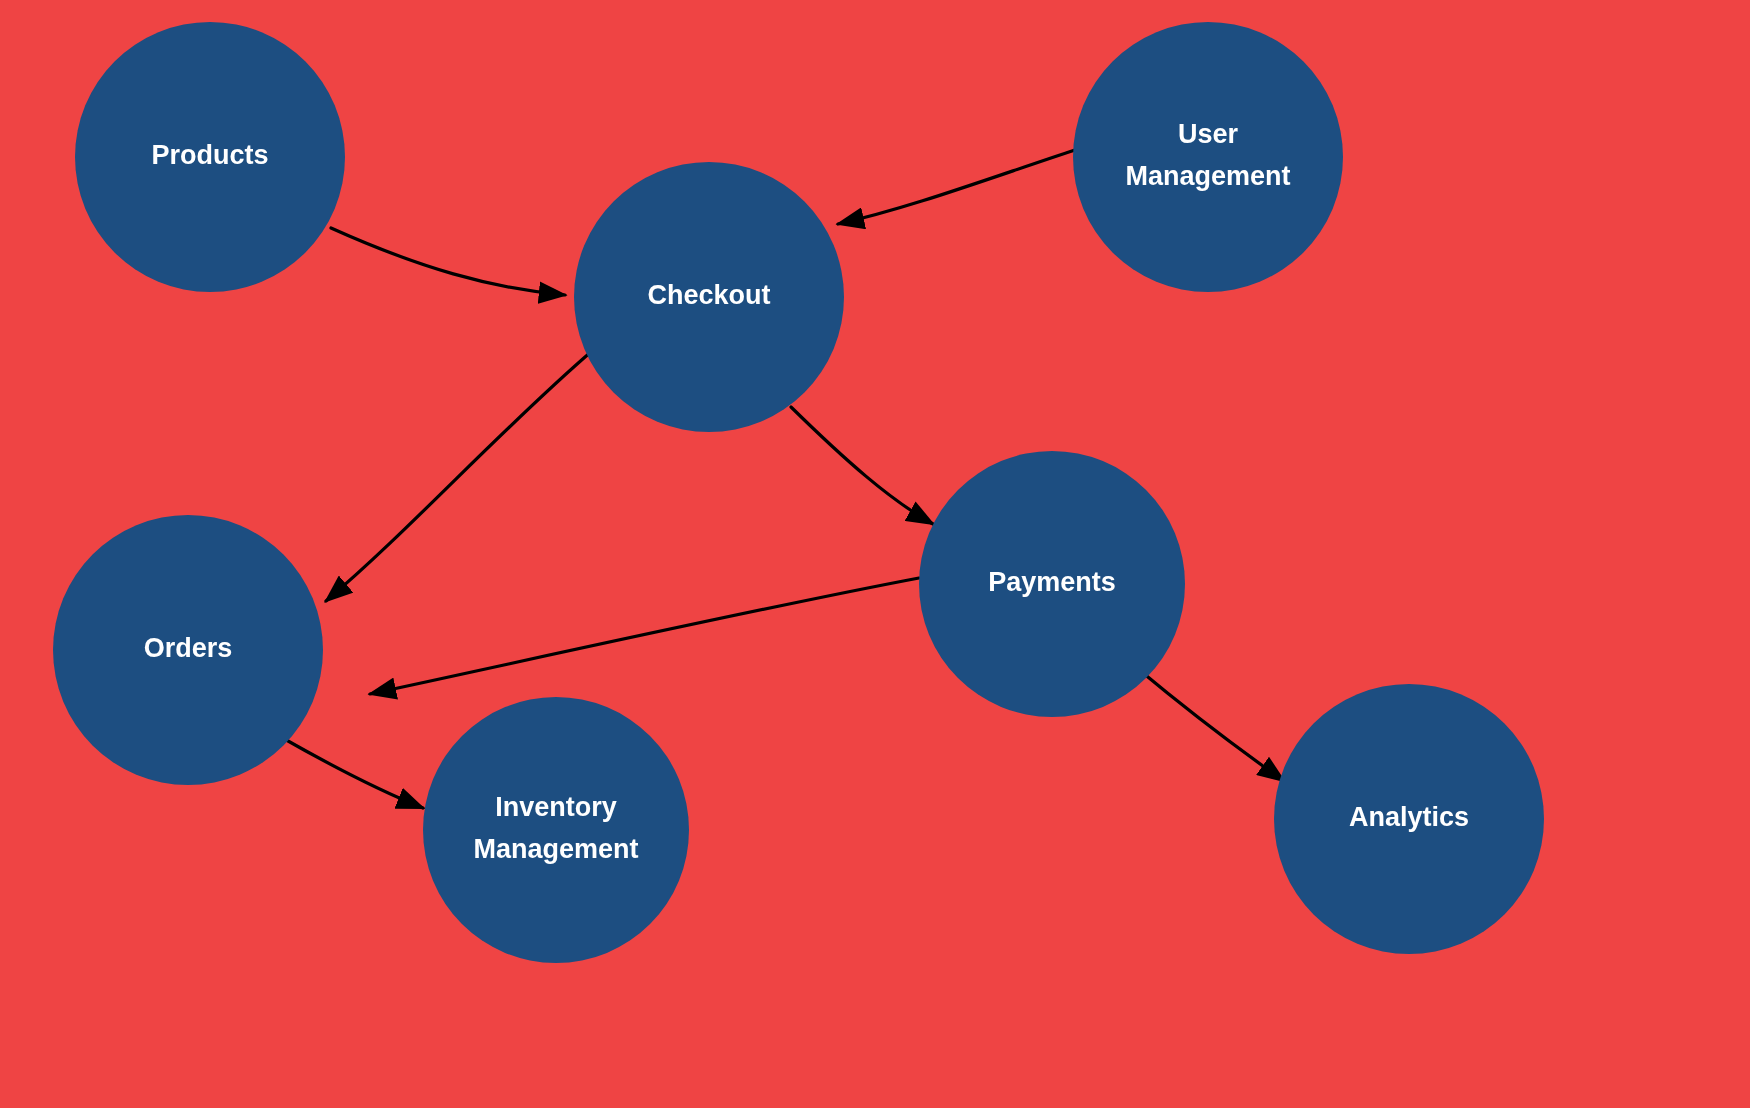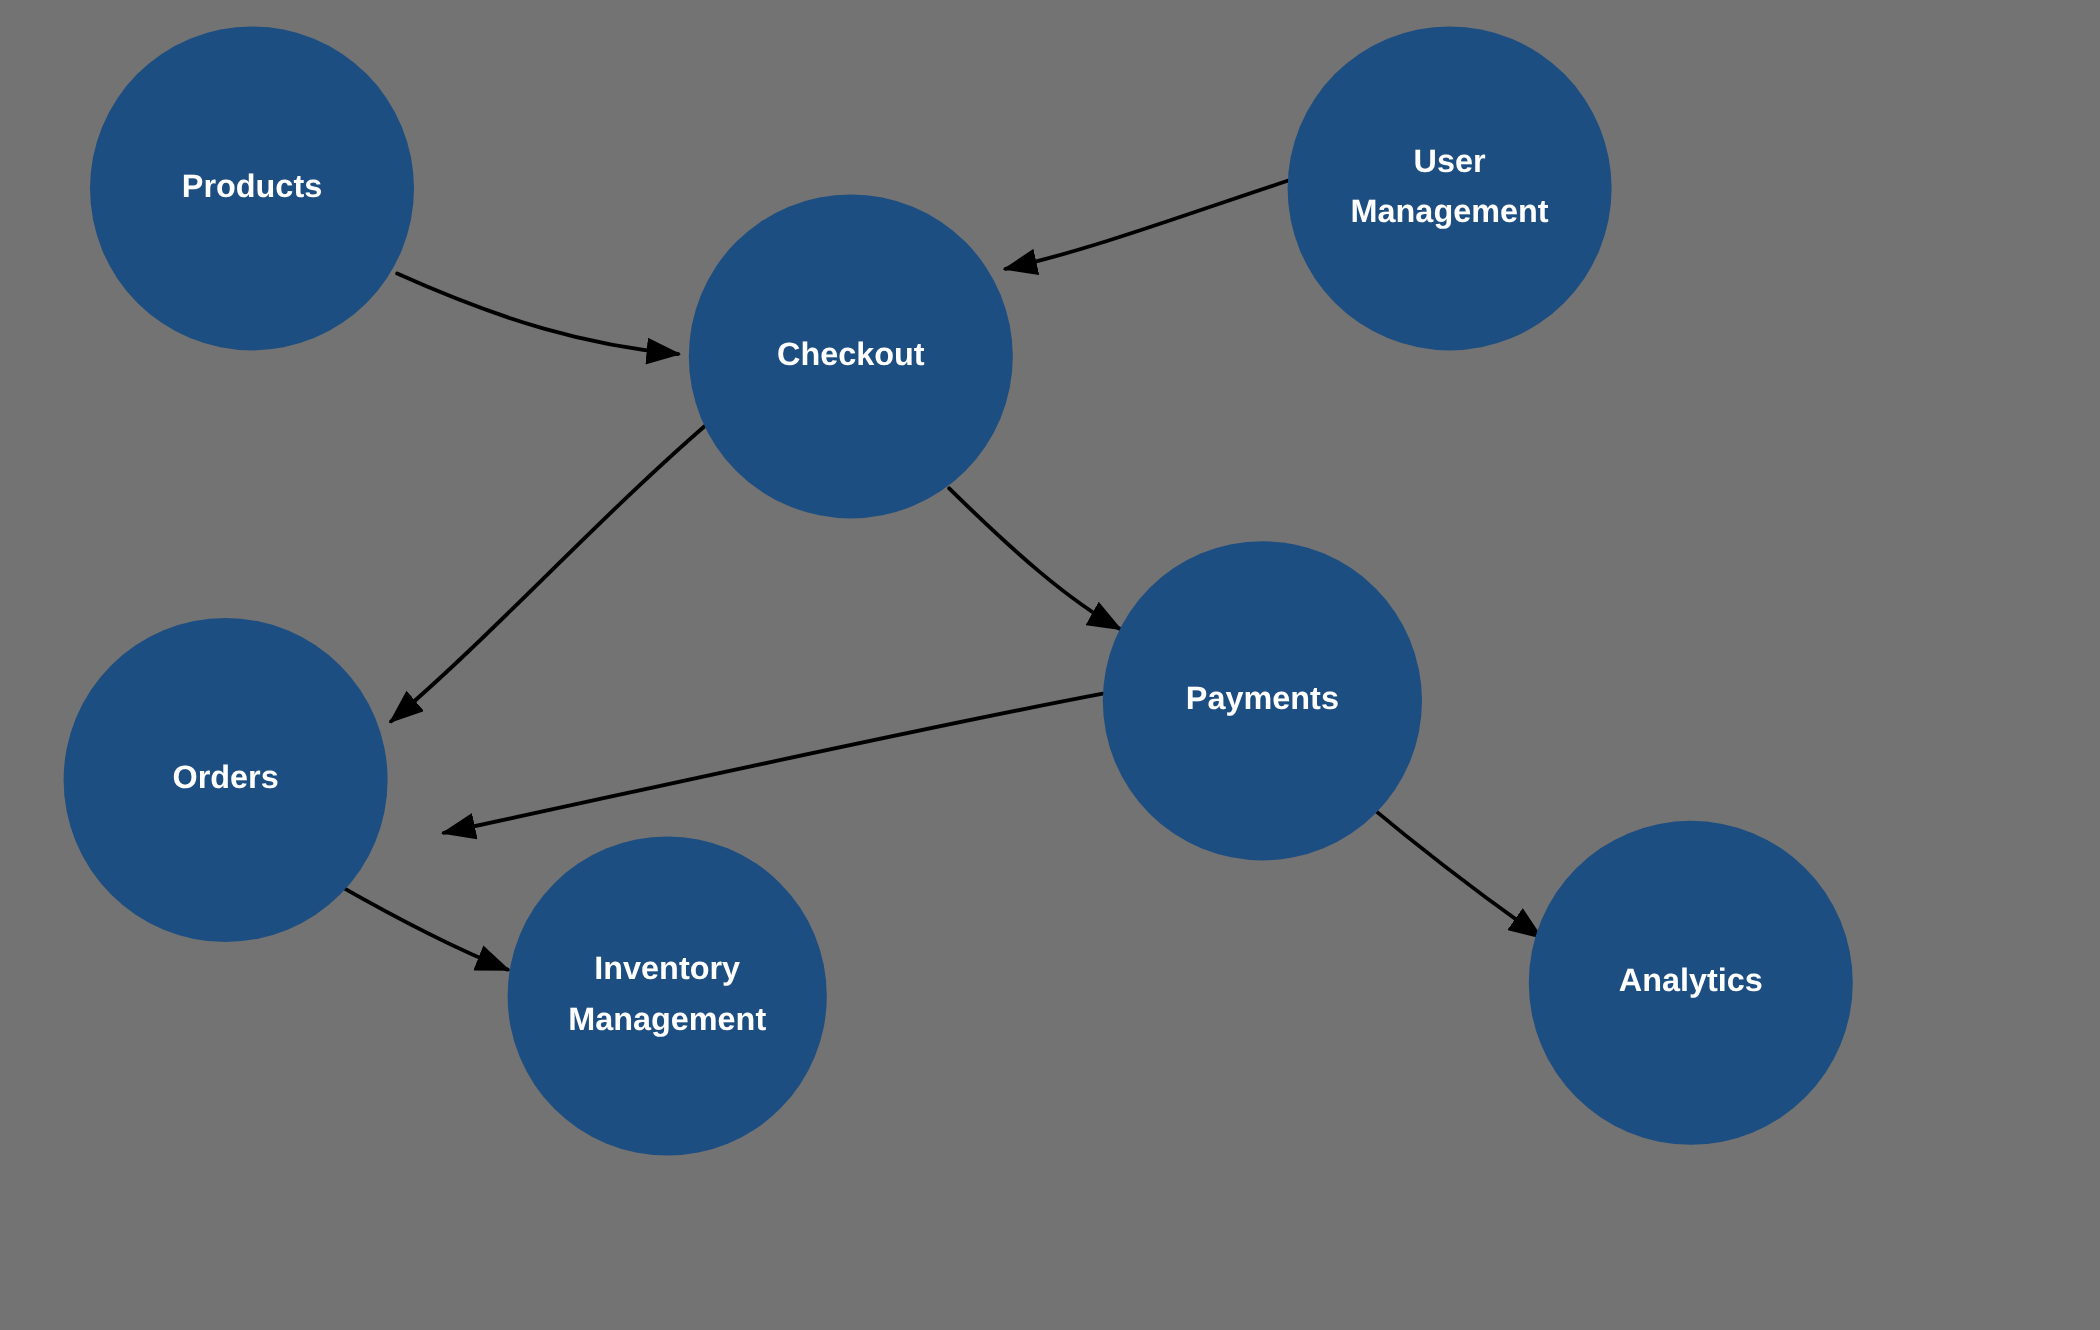--- a/index.html
+++ b/index.html
@@ -11,21 +11,21 @@
   body {
     width: 1750px;
     height: 1108px;
     overflow: hidden;
     font-family: "Liberation Sans", sans-serif;
   }
   #graph-canvas {
     position: relative;
     width: 1750px;
     height: 1108px;
-    background: #737373;
+    background: #ef4444;
   }
   #graph-svg {
     position: absolute;
     top: 0;
     left: 0;
     width: 1750px;
     height: 1108px;
   }
   .edge-path {
     fill: none;

